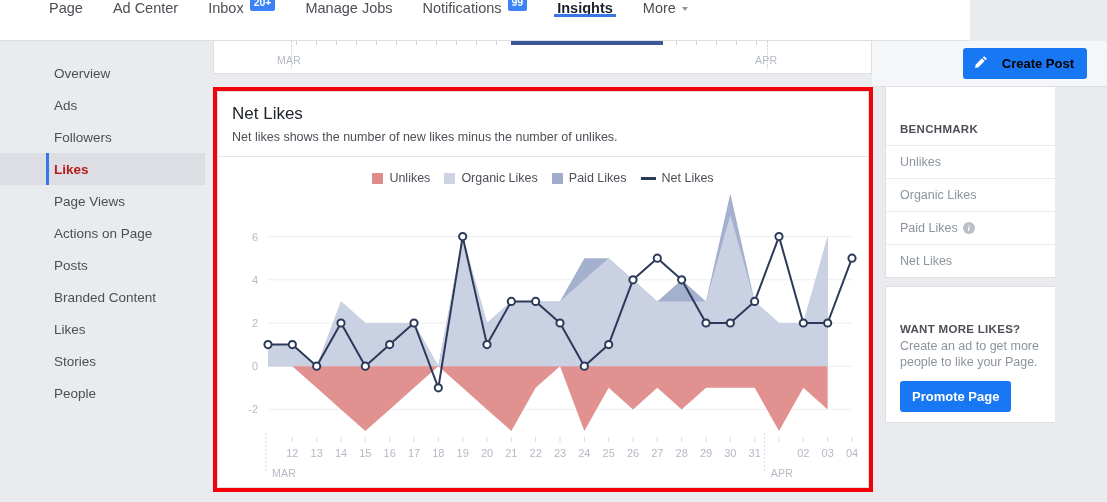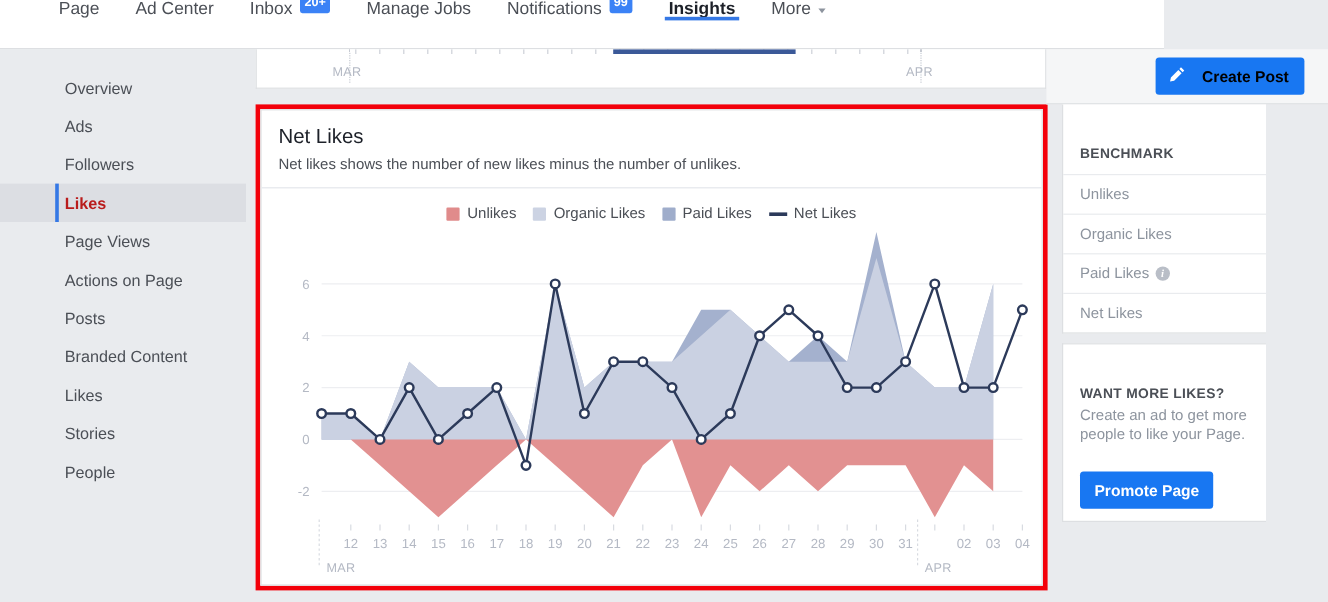--- a/index.html
+++ b/index.html
@@ -175,21 +175,21 @@
     display: inline-flex; align-items: center; justify-content: center;
     width: 12px; height: 12px; border-radius: 50%;
     background: #b9bec7; color: #fff;
     font-size: 9px; font-style: italic; font-family: "Liberation Serif", serif;
     font-weight: bold;
   }
   .promote {
     background: #1877f2; color: #fff; border: none; border-radius: 3px;
     font-size: 13px; font-weight: bold; padding: 8px 12px;
     font-family: "Liberation Sans", sans-serif;
-    margin-top: 23px; cursor: pointer;
+    margin-top: 11px; cursor: pointer;
   }
 </style>
 </head>
 <body>
 
 <div class="topnav">
   <div class="nav-left" id="navLeft">
       <div class="nav-item">
         <span>Page</span>
       </div>

